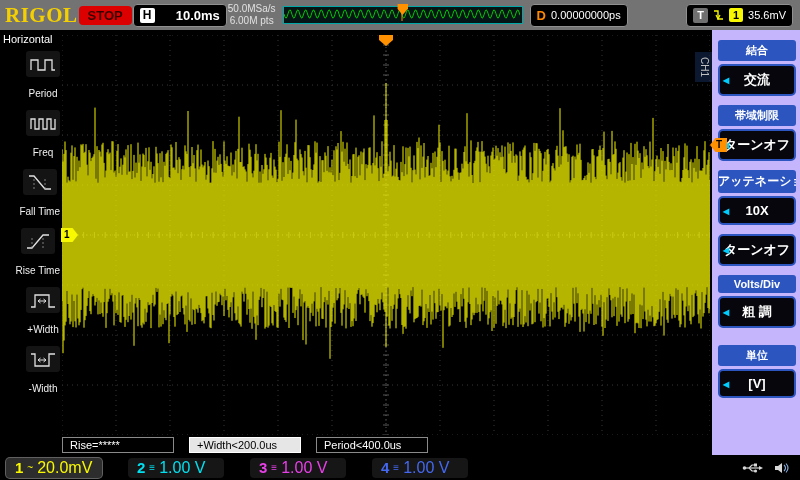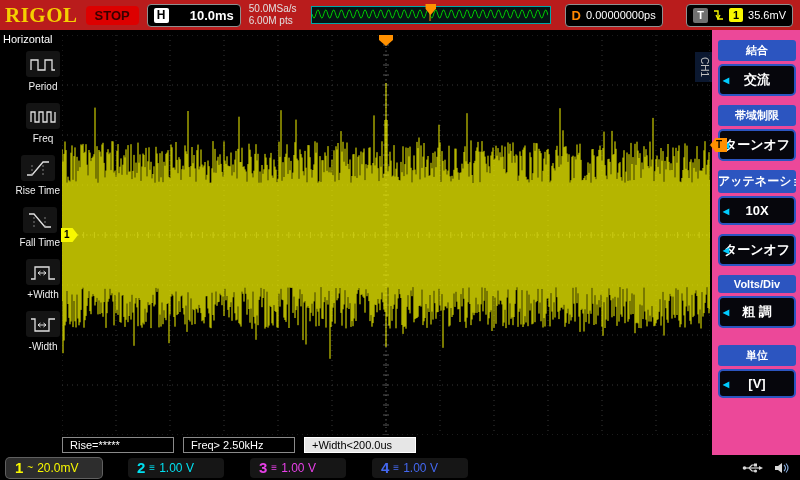--- a/index.html
+++ b/index.html
@@ -1,68 +1,68 @@
 <!DOCTYPE html>
 <html><head>
 <meta charset="utf-8">
 <style>
   html,body{margin:0;padding:0;background:#000;}
   .scope{position:relative;width:800px;height:480px;background:#000;font-family:"Liberation Sans",sans-serif;overflow:hidden;}
 
   
-  .topbar{position:absolute;left:0;top:0;width:800px;height:30px;display:flex;align-items:center;gap:8px;padding:0 5px;box-sizing:border-box;background:#b91c1c;}
+  .topbar{position:absolute;left:0;top:0;width:800px;height:30px;display:flex;align-items:center;gap:1px;padding:0 5px;box-sizing:border-box;background:#737373;}
   .logo{font-family:"Liberation Serif",serif;font-weight:bold;font-size:21px;color:#f5d000;letter-spacing:.5px;}
   .runstate{background:#dd0000;color:#3a0000;font-weight:bold;font-size:13px;padding:2px 9px;border-radius:4px;}
   .infobox{display:flex;align-items:center;gap:5px;border:1px solid #909090;border-radius:4px;height:21px;padding:0 6px;background:#000;}
   .hbadge{background:#fff;color:#000;font-weight:bold;font-size:12px;width:15px;height:15px;line-height:15px;text-align:center;border-radius:2px;}
   .hval{color:#fff;font-size:13px;font-weight:bold;margin-left:16px;}
-  .acq{font-size:10px;color:#e0e0e0;line-height:1.25;}
+  .acq{font-size:10px;color:#e0e0e0;line-height:1.25;text-align:center;}
   .preview{position:relative;width:238px;height:16px;border:1px solid #00a8a8;background:#051414;margin:0 6px;}
   .preview svg{position:absolute;left:0;top:0;}
   .pv-marker{position:absolute;left:50%;top:-3px;transform:translateX(-50%);width:11px;height:11px;background:#ff9000;clip-path:polygon(0 0,100% 0,100% 40%,50% 100%,0 40%);}
   .dlabel{color:#ff8800;font-weight:bold;font-size:13px;}
   .dval{color:#fff;font-size:11px;}
   .tbox{margin-left:auto;margin-right:2px;}
   .tlabel{background:#707070;color:#fff;font-weight:bold;font-size:11px;width:15px;height:15px;line-height:15px;text-align:center;border-radius:2px;}
   .tsrc{background:#f8f800;color:#000;font-weight:bold;font-size:11px;width:14px;height:14px;line-height:14px;text-align:center;border-radius:2px;}
   .tlev{color:#fff;font-size:11px;}
 
   
   .lmenu{position:absolute;left:0;top:30px;width:60px;height:425px;display:flex;flex-direction:column;align-items:flex-end;padding-top:3px;box-sizing:border-box;}
   .lm-title{color:#fff;font-size:11px;margin-bottom:6px;align-self:flex-start;padding-left:3px;}
-  .lm-item{display:flex;flex-direction:column;align-items:center;gap:4px;margin-bottom:11px;cursor:pointer;}
+  .lm-item{display:flex;flex-direction:column;align-items:center;gap:11px;margin-bottom:11px;cursor:pointer;}
   .lm-icon{width:34px;height:26px;display:flex;align-items:center;justify-content:center;background:#141414;border-radius:3px;}
   .lm-label{color:#f0f0f0;font-size:10px;white-space:nowrap;}
 
   
   .display{position:absolute;left:60px;top:30px;width:652px;height:425px;z-index:1;}
   .display svg{position:absolute;left:2px;top:5px;}
   .trig-pos{position:absolute;left:319px;top:5px;width:14px;height:11px;background:#ff9000;clip-path:polygon(0 0,100% 0,100% 45%,50% 100%,0 45%);}
   .chmark{position:absolute;left:1px;top:198px;width:17px;height:14px;background:#f8f800;clip-path:polygon(0 0,68% 0,100% 50%,68% 100%,0 100%);color:#000;font-size:10px;font-weight:bold;line-height:14px;padding-left:3px;box-sizing:border-box;}
   .trig-level{position:absolute;left:710px;top:138px;width:17px;height:14px;background:#ff9000;clip-path:polygon(32% 0,100% 0,100% 100%,32% 100%,0 50%);color:#000;font-size:10px;font-weight:bold;line-height:14px;padding-left:6px;box-sizing:border-box;z-index:6;}
-  .meas-row{position:absolute;left:2px;top:407px;display:flex;gap:9px;}
+  .meas-row{position:absolute;left:2px;top:407px;display:flex;gap:15px;}
   .meas{border:1px solid #8a8a8a;background:#000;color:#fff;font-size:11px;padding:1px 7px;min-width:112px;height:16px;line-height:13px;box-sizing:border-box;white-space:nowrap;}
   .meas.hl{background:#e6e6e6;color:#000;border-color:#fff;}
 
   
-  .rmenu{position:absolute;right:0;top:30px;width:88px;height:425px;box-sizing:border-box;padding:10px 4px 0 6px;display:flex;flex-direction:column;background:#ec4899;}
+  .rmenu{position:absolute;right:0;top:30px;width:88px;height:425px;box-sizing:border-box;padding:10px 4px 0 6px;display:flex;flex-direction:column;background:#c4b5fd;}
   .rtab{position:absolute;left:-17px;top:22px;width:17px;padding:5px 2px;background:#0b1830;color:#c0c0c0;font-size:10px;writing-mode:vertical-rl;text-align:center;box-sizing:border-box;}
   .rgroup{margin-bottom:9px;}
   .rgroup:last-child{margin-top:8px;}
   .rheader{background:#2c55c0;color:#fff;font-size:11px;font-weight:bold;text-align:center;border-radius:3px;padding:3px 0;margin-bottom:3px;white-space:nowrap;overflow:hidden;}
   .rbtn{position:relative;display:block;width:100%;background:#06060c;border:2px solid #2c55c0;border-radius:5px;color:#fff;font-size:13px;font-weight:bold;padding:5px 2px;text-align:center;box-sizing:border-box;font-family:inherit;cursor:pointer;white-space:nowrap;}
   .tri{position:absolute;left:3px;top:50%;transform:translateY(-50%);color:#00ccff;font-size:8px;}
 
   
   .statusbar{position:absolute;left:0;bottom:0;width:800px;height:25px;display:flex;align-items:center;padding:0 6px;box-sizing:border-box;background:#000;}
   .chan{display:flex;align-items:center;gap:4px;background:#161616;border-radius:4px;height:20px;padding:0 9px;margin-right:26px;min-width:78px;cursor:pointer;}
   .chan.active{background:#2d2d2d;box-shadow:0 0 0 1px #606060;}
   .chnum{font-weight:bold;font-size:15px;}
   .chsym{font-size:10px;}
-  .chval{font-size:12px;}
+  .chval{font-size:16px;}
   .sysicons{margin-left:auto;display:flex;align-items:center;gap:10px;padding-right:4px;}
 </style>
 </head>
 <body>
 
 <div class="scope">
 
   <header class="topbar">
     <div class="logo">RIGOL</div>
     <div class="runstate">STOP</div>
@@ -115,35 +115,35 @@
         <svg width="28" height="22" viewBox="0 0 28 22">
             <path d="M2 17 V7 H6 V17 H10 V7 H14 V17 H18 V7 H22 V17 H26 V7" stroke="#e0e0e0" fill="none" stroke-width="1.3"></path>
           </svg>
       </span>
       <span class="lm-label">Freq</span>
     </div>
 
     <div class="lm-item">
       <span class="lm-icon">
         <svg width="28" height="22" viewBox="0 0 28 22">
+            <path d="M3 5 H8 L19 18 H25" stroke="#e0e0e0" fill="none" stroke-width="1.3"></path>
+            <path d="M8 18 V6 M19 18 V6" stroke="#9a9a9a" stroke-width="0.8" stroke-dasharray="2 2" fill="none"></path>
+          </svg>
+      </span>
+      <span class="lm-label">Fall Time</span>
+    </div>
+
+    <div class="lm-item">
+      <span class="lm-icon">
+        <svg width="28" height="22" viewBox="0 0 28 22">
             <path d="M3 18 H8 L19 5 H25" stroke="#e0e0e0" fill="none" stroke-width="1.3"></path>
             <path d="M8 18 V6 M19 18 V6" stroke="#9a9a9a" stroke-width="0.8" stroke-dasharray="2 2" fill="none"></path>
           </svg>
       </span>
       <span class="lm-label">Rise Time</span>
-    </div>
-
-    <div class="lm-item">
-      <span class="lm-icon">
-        <svg width="28" height="22" viewBox="0 0 28 22">
-            <path d="M3 5 H8 L19 18 H25" stroke="#e0e0e0" fill="none" stroke-width="1.3"></path>
-            <path d="M8 18 V6 M19 18 V6" stroke="#9a9a9a" stroke-width="0.8" stroke-dasharray="2 2" fill="none"></path>
-          </svg>
-      </span>
-      <span class="lm-label">Fall Time</span>
     </div>
 
     <div class="lm-item">
       <span class="lm-icon">
         <svg width="28" height="22" viewBox="0 0 28 22">
             <path d="M2 18 H6 V6 H20 V18 H26" stroke="#e0e0e0" fill="none" stroke-width="1.3"></path>
             <path d="M9 12 H17 M9 12 l2.5 -2 M9 12 l2.5 2 M17 12 l-2.5 -2 M17 12 l-2.5 2" stroke="#e0e0e0" fill="none" stroke-width="1"></path>
           </svg>
       </span>
       <span class="lm-label">+Width</span>
@@ -188,22 +188,22 @@
         <line x1="0" y1="200" x2="648" y2="200" stroke="#585858" stroke-dasharray="1 3" stroke-width="1"></line>
         <path d="M0.0 197L0.0 203M10.8 197L10.8 203M21.6 197L21.6 203M32.4 197L32.4 203M43.2 197L43.2 203M54.0 197L54.0 203M64.8 197L64.8 203M75.6 197L75.6 203M86.4 197L86.4 203M97.2 197L97.2 203M108.0 197L108.0 203M118.8 197L118.8 203M129.6 197L129.6 203M140.4 197L140.4 203M151.2 197L151.2 203M162.0 197L162.0 203M172.8 197L172.8 203M183.6 197L183.6 203M194.4 197L194.4 203M205.2 197L205.2 203M216.0 197L216.0 203M226.8 197L226.8 203M237.6 197L237.6 203M248.4 197L248.4 203M259.2 197L259.2 203M270.0 197L270.0 203M280.8 197L280.8 203M291.6 197L291.6 203M302.4 197L302.4 203M313.2 197L313.2 203M324.0 197L324.0 203M334.8 197L334.8 203M345.6 197L345.6 203M356.4 197L356.4 203M367.2 197L367.2 203M378.0 197L378.0 203M388.8 197L388.8 203M399.6 197L399.6 203M410.4 197L410.4 203M421.2 197L421.2 203M432.0 197L432.0 203M442.8 197L442.8 203M453.6 197L453.6 203M464.4 197L464.4 203M475.2 197L475.2 203M486.0 197L486.0 203M496.8 197L496.8 203M507.6 197L507.6 203M518.4 197L518.4 203M529.2 197L529.2 203M540.0 197L540.0 203M550.8 197L550.8 203M561.6 197L561.6 203M572.4 197L572.4 203M583.2 197L583.2 203M594.0 197L594.0 203M604.8 197L604.8 203M615.6 197L615.6 203M626.4 197L626.4 203M637.2 197L637.2 203M648.0 197L648.0 203M321 0.0L327 0.0M321 10.0L327 10.0M321 20.0L327 20.0M321 30.0L327 30.0M321 40.0L327 40.0M321 50.0L327 50.0M321 60.0L327 60.0M321 70.0L327 70.0M321 80.0L327 80.0M321 90.0L327 90.0M321 100.0L327 100.0M321 110.0L327 110.0M321 120.0L327 120.0M321 130.0L327 130.0M321 140.0L327 140.0M321 150.0L327 150.0M321 160.0L327 160.0M321 170.0L327 170.0M321 180.0L327 180.0M321 190.0L327 190.0M321 200.0L327 200.0M321 210.0L327 210.0M321 220.0L327 220.0M321 230.0L327 230.0M321 240.0L327 240.0M321 250.0L327 250.0M321 260.0L327 260.0M321 270.0L327 270.0M321 280.0L327 280.0M321 290.0L327 290.0M321 300.0L327 300.0M321 310.0L327 310.0M321 320.0L327 320.0M321 330.0L327 330.0M321 340.0L327 340.0M321 350.0L327 350.0M321 360.0L327 360.0M321 370.0L327 370.0M321 380.0L327 380.0M321 390.0L327 390.0M321 400.0L327 400.0" stroke="#545454" stroke-width="1" fill="none"></path>
       </svg>
     <svg id="wave-svg" width="648" height="400">
         <path d="M0 114.3L0 266.1M1 126.5L1 318.2M2 118.9L2 305.5M3 106.5L3 290.4M4 115.1L4 286.7M5 147.6L5 256.0M6 141.7L6 269.0M7 145.3L7 282.9M8 146.5L8 289.3M9 117.7L9 286.5M10 110.4L10 259.5M11 144.8L11 292.1M12 121.1L12 266.0M13 112.4L13 286.3M14 146.4L14 292.5M15 121.8L15 259.6M16 136.0L16 283.5M17 125.6L17 290.3M18 132.2L18 287.3M19 109.4L19 274.9M20 110.3L20 254.2M21 108.9L21 252.7M22 118.0L22 292.7M23 116.8L23 285.2M24 109.2L24 280.9M25 129.7L25 270.9M26 140.4L26 263.0M27 115.0L27 256.2M28 117.6L28 276.1M29 126.1L29 279.2M30 123.0L30 261.6M31 121.6L31 259.1M32 119.2L32 261.1M33 72.6L33 270.5M34 143.7L34 266.9M35 111.2L35 262.9M36 147.7L36 279.4M37 115.0L37 265.4M38 116.6L38 279.1M39 121.6L39 267.5M40 109.5L40 278.1M41 107.8L41 281.8M42 127.9L42 267.1M43 142.4L43 253.8M44 135.6L44 292.9M45 117.3L45 278.2M46 114.2L46 266.7M47 119.2L47 263.8M48 117.6L48 253.8M49 135.1L49 260.3M50 106.2L50 258.3M51 106.4L51 266.6M52 137.5L52 290.4M53 135.7L53 260.0M54 141.7L54 278.2M55 115.9L55 274.8M56 109.1L56 279.9M57 138.2L57 257.4M58 131.7L58 287.0M59 123.4L59 287.7M60 139.8L60 260.7M61 129.7L61 260.0M62 120.3L62 281.9M63 122.4L63 291.9M64 114.4L64 284.8M65 139.7L65 268.5M66 110.1L66 287.2M67 136.7L67 281.0M68 136.5L68 266.8M69 109.2L69 284.6M70 144.1L70 259.8M71 135.9L71 277.6M72 119.9L72 310.8M73 142.5L73 268.6M74 127.6L74 263.0M75 137.9L75 272.4M76 107.6L76 291.2M77 127.7L77 263.0M78 119.4L78 265.0M79 145.9L79 290.4M80 131.5L80 292.7M81 118.6L81 287.7M82 119.9L82 289.4M83 132.1L83 273.7M84 112.9L84 286.8M85 141.4L85 277.5M86 126.3L86 267.2M87 112.3L87 270.2M88 134.8L88 269.4M89 126.8L89 293.1M90 143.4L90 268.0M91 139.0L91 259.8M92 131.3L92 271.4M93 147.7L93 269.6M94 111.8L94 252.9M95 118.5L95 256.9M96 128.1L96 253.6M97 146.7L97 292.4M98 118.2L98 279.6M99 142.3L99 291.6M100 116.3L100 267.5M101 147.2L101 289.2M102 126.8L102 275.3M103 130.7L103 282.9M104 118.9L104 285.2M105 117.6L105 269.0M106 115.2L106 268.2M107 141.9L107 308.2M108 143.1L108 279.5M109 109.5L109 261.6M110 112.3L110 258.9M111 132.8L111 260.6M112 132.5L112 282.0M113 134.7L113 291.7M114 107.0L114 256.5M115 124.9L115 280.1M116 138.2L116 279.0M117 122.2L117 266.2M118 124.3L118 277.0M119 144.9L119 261.4M120 134.2L120 260.5M121 130.7L121 273.1M122 134.5L122 279.5M123 110.4L123 289.4M124 116.3L124 270.6M125 118.9L125 296.9M126 76.0L126 257.3M127 132.1L127 284.9M128 141.9L128 286.5M129 131.1L129 263.4M130 112.0L130 289.8M131 128.2L131 274.1M132 120.0L132 275.1M133 133.4L133 289.1M134 146.7L134 273.6M135 115.2L135 274.3M136 109.6L136 277.7M137 134.4L137 269.9M138 131.5L138 273.1M139 114.5L139 278.1M140 129.5L140 286.2M141 132.4L141 285.1M142 130.5L142 288.4M143 127.0L143 282.1M144 144.7L144 261.3M145 139.8L145 261.1M146 125.5L146 273.5M147 131.2L147 278.4M148 147.8L148 292.5M149 147.6L149 293.2M150 133.3L150 257.7M151 106.1L151 280.0M152 137.5L152 285.5M153 113.9L153 269.5M154 137.8L154 256.5M155 125.6L155 270.8M156 121.8L156 267.2M157 129.9L157 266.8M158 119.3L158 258.7M159 128.9L159 260.3M160 136.9L160 270.2M161 141.6L161 261.5M162 106.4L162 280.9M163 125.6L163 253.8M164 128.9L164 265.3M165 121.3L165 261.0M166 130.6L166 274.9M167 131.2L167 282.4M168 131.3L168 272.0M169 117.5L169 267.3M170 140.5L170 285.8M171 129.5L171 262.3M172 137.2L172 257.2M173 124.6L173 278.3M174 115.9L174 285.4M175 143.5L175 284.7M176 113.9L176 271.4M177 81.7L177 288.1M178 127.1L178 289.4M179 127.0L179 291.6M180 112.7L180 256.6M181 132.0L181 258.8M182 131.3L182 266.6M183 134.4L183 252.7M184 136.5L184 258.8M185 146.7L185 279.7M186 129.1L186 264.5M187 108.7L187 274.0M188 114.7L188 287.7M189 121.8L189 273.6M190 138.3L190 293.8M191 142.4L191 256.6M192 135.7L192 281.9M193 118.9L193 288.5M194 109.2L194 304.8M195 125.4L195 280.5M196 118.8L196 290.2M197 147.7L197 264.9M198 136.5L198 261.6M199 147.6L199 252.9M200 130.0L200 272.2M201 138.8L201 263.0M202 134.3L202 254.1M203 118.9L203 293.6M204 122.5L204 291.9M205 129.9L205 256.7M206 145.3L206 292.6M207 134.3L207 290.6M208 122.7L208 270.8M209 117.9L209 272.0M210 140.5L210 288.3M211 142.8L211 290.5M212 124.5L212 270.1M213 131.6L213 276.0M214 134.7L214 277.0M215 147.1L215 292.4M216 143.7L216 292.9M217 106.7L217 258.7M218 121.9L218 271.6M219 75.2L219 253.8M220 145.8L220 264.6M221 127.2L221 265.2M222 142.0L222 282.6M223 121.9L223 285.0M224 118.7L224 286.9M225 109.3L225 269.5M226 138.9L226 252.6M227 122.6L227 293.0M228 135.2L228 252.5M229 125.9L229 252.9M230 143.9L230 252.8M231 137.6L231 277.9M232 120.0L232 261.6M233 107.2L233 283.0M234 84.6L234 275.1M235 123.6L235 271.2M236 125.3L236 290.2M237 143.8L237 263.7M238 114.4L238 254.4M239 119.1L239 271.4M240 122.5L240 259.1M241 136.2L241 305.1M242 140.4L242 267.5M243 115.9L243 266.1M244 132.7L244 309.5M245 147.3L245 272.7M246 110.1L246 271.1M247 110.2L247 273.0M248 122.2L248 286.3M249 134.3L249 277.8M250 142.6L250 268.7M251 135.0L251 280.9M252 129.4L252 266.4M253 106.3L253 257.3M254 117.7L254 291.4M255 107.6L255 273.8M256 147.7L256 276.7M257 146.3L257 290.9M258 121.1L258 273.4M259 146.9L259 252.1M260 125.2L260 283.7M261 125.2L261 284.0M262 137.2L262 267.2M263 117.4L263 262.1M264 120.8L264 292.6M265 135.8L265 265.2M266 111.1L266 269.6M267 137.3L267 255.9M268 132.3L268 323.8M269 137.5L269 292.0M270 124.6L270 286.7M271 140.2L271 272.7M272 115.3L272 268.0M273 146.6L273 288.6M274 111.3L274 253.1M275 114.5L275 265.3M276 108.0L276 263.3M277 145.1L277 258.5M278 137.8L278 253.0M279 96.1L279 277.9M280 116.6L280 290.7M281 106.8L281 274.3M282 126.7L282 269.5M283 113.7L283 255.2M284 130.9L284 293.4M285 107.5L285 272.8M286 128.9L286 262.1M287 134.1L287 274.0M288 124.5L288 268.2M289 147.6L289 291.9M290 141.0L290 286.1M291 119.3L291 291.2M292 119.1L292 283.5M293 141.2L293 268.6M294 112.6L294 286.0M295 142.9L295 258.8M296 121.8L296 255.1M297 120.3L297 253.1M298 140.4L298 269.3M299 116.5L299 259.9M300 129.2L300 259.4M301 117.4L301 261.6M302 113.5L302 262.9M303 145.1L303 277.7M304 129.2L304 254.3M305 133.3L305 261.2M306 129.9L306 258.2M307 112.8L307 266.1M308 112.3L308 286.1M309 130.3L309 280.1M310 138.5L310 291.7M311 128.0L311 288.1M312 80.4L312 281.9M313 130.4L313 269.6M314 122.6L314 270.1M315 117.2L315 277.3M316 133.2L316 264.0M317 146.1L317 268.6M318 121.1L318 275.2M319 131.7L319 264.4M320 106.3L320 257.5M321 142.8L321 267.3M322 138.7L322 274.6M323 85.0L323 276.9M324 48.0L324 312.0M325 85.0L325 281.7M326 136.3L326 252.5M327 131.2L327 290.6M328 116.7L328 293.5M329 125.6L329 271.0M330 141.6L330 285.8M331 140.6L331 273.9M332 110.1L332 269.7M333 141.5L333 259.3M334 133.7L334 293.3M335 127.5L335 273.8M336 141.9L336 263.4M337 145.0L337 254.0M338 145.5L338 259.2M339 126.9L339 263.0M340 137.2L340 290.0M341 111.3L341 298.9M342 141.1L342 291.9M343 129.1L343 291.4M344 112.5L344 293.7M345 139.4L345 271.8M346 112.9L346 260.2M347 121.4L347 274.8M348 111.6L348 278.4M349 132.8L349 255.5M350 147.4L350 261.2M351 135.2L351 252.1M352 120.4L352 287.3M353 134.6L353 284.1M354 139.4L354 283.3M355 106.9L355 283.0M356 113.1L356 281.8M357 102.5L357 271.0M358 144.4L358 270.5M359 110.4L359 271.6M360 132.9L360 254.6M361 121.6L361 290.1M362 108.0L362 286.3M363 142.5L363 283.0M364 132.0L364 269.0M365 124.6L365 292.9M366 121.0L366 273.4M367 140.9L367 277.0M368 140.3L368 260.0M369 127.8L369 289.5M370 133.3L370 276.6M371 117.9L371 284.6M372 141.9L372 255.8M373 116.5L373 268.2M374 132.2L374 283.8M375 121.8L375 277.3M376 112.7L376 277.0M377 89.7L377 253.8M378 107.4L378 270.3M379 146.9L379 275.6M380 116.1L380 259.1M381 125.9L381 312.8M382 135.6L382 275.2M383 124.7L383 271.4M384 134.3L384 271.4M385 139.5L385 273.3M386 135.6L386 267.4M387 110.7L387 291.5M388 141.3L388 290.5M389 146.4L389 273.0M390 140.8L390 282.0M391 143.7L391 279.9M392 134.8L392 258.5M393 113.6L393 271.9M394 113.7L394 256.8M395 132.9L395 266.7M396 137.4L396 274.3M397 144.8L397 274.1M398 137.8L398 287.0M399 137.4L399 259.1M400 128.7L400 271.4M401 133.5L401 253.2M402 117.0L402 263.8M403 111.3L403 286.7M404 126.3L404 292.9M405 78.2L405 282.7M406 128.8L406 267.3M407 141.6L407 252.5M408 127.2L408 269.0M409 105.4L409 290.1M410 140.0L410 284.5M411 148.0L411 277.7M412 128.1L412 280.2M413 125.8L413 277.9M414 115.8L414 262.7M415 112.4L415 277.9M416 106.9L416 269.3M417 116.6L417 277.0M418 147.2L418 286.2M419 116.7L419 269.3M420 106.1L420 252.4M421 117.1L421 276.4M422 115.9L422 265.8M423 121.6L423 252.9M424 128.7L424 279.7M425 137.3L425 255.9M426 120.7L426 289.6M427 131.3L427 283.3M428 138.2L428 277.2M429 120.5L429 275.3M430 116.7L430 296.0M431 112.6L431 261.0M432 124.7L432 292.9M433 123.5L433 262.6M434 110.7L434 288.8M435 120.7L435 270.9M436 113.1L436 255.6M437 125.3L437 269.4M438 117.3L438 265.4M439 122.2L439 265.8M440 110.4L440 269.4M441 121.7L441 291.1M442 134.0L442 287.6M443 111.6L443 274.8M444 138.4L444 293.1M445 137.2L445 262.6M446 107.4L446 254.5M447 118.6L447 289.8M448 108.8L448 268.4M449 115.9L449 283.8M450 127.8L450 282.4M451 107.4L451 290.2M452 120.9L452 282.0M453 127.7L453 268.8M454 119.4L454 255.1M455 120.6L455 252.3M456 145.9L456 291.9M457 140.6L457 276.8M458 116.4L458 273.6M459 120.9L459 289.5M460 135.3L460 255.1M461 114.7L461 292.0M462 112.5L462 289.4M463 110.5L463 281.2M464 141.8L464 287.5M465 144.7L465 255.7M466 144.3L466 291.2M467 147.4L467 259.6M468 117.4L468 275.5M469 122.2L469 268.4M470 145.0L470 289.3M471 138.2L471 288.7M472 107.9L472 264.7M473 115.8L473 287.2M474 108.1L474 267.2M475 108.3L475 266.0M476 142.6L476 253.9M477 113.8L477 278.6M478 115.9L478 267.5M479 118.2L479 286.3M480 146.5L480 254.0M481 135.8L481 292.5M482 123.6L482 283.1M483 116.8L483 291.5M484 129.5L484 278.7M485 114.9L485 263.7M486 113.9L486 263.3M487 119.2L487 271.9M488 147.3L488 291.4M489 145.6L489 258.1M490 130.8L490 276.6M491 128.1L491 284.6M492 133.3L492 267.3M493 135.5L493 282.5M494 114.9L494 252.4M495 110.8L495 262.2M496 120.6L496 276.8M497 131.9L497 284.1M498 73.2L498 275.6M499 129.5L499 272.8M500 121.1L500 272.5M501 95.3L501 274.4M502 112.2L502 269.8M503 111.6L503 291.8M504 111.3L504 287.8M505 118.5L505 278.3M506 126.9L506 273.7M507 119.3L507 288.8M508 147.5L508 279.6M509 145.2L509 285.5M510 121.8L510 282.2M511 120.7L511 252.8M512 143.1L512 268.7M513 121.6L513 286.6M514 124.4L514 252.3M515 109.5L515 268.2M516 119.7L516 258.3M517 117.8L517 281.7M518 108.7L518 296.9M519 124.9L519 275.0M520 145.3L520 273.8M521 144.9L521 278.5M522 143.1L522 296.5M523 140.8L523 274.3M524 145.1L524 287.1M525 139.9L525 259.2M526 127.4L526 278.9M527 137.8L527 288.7M528 128.6L528 275.6M529 147.7L529 278.8M530 114.3L530 252.9M531 114.0L531 268.8M532 120.3L532 290.0M533 141.9L533 260.2M534 144.2L534 289.2M535 121.6L535 269.5M536 121.2L536 280.6M537 114.9L537 265.2M538 110.6L538 272.4M539 115.1L539 259.8M540 125.7L540 291.7M541 113.1L541 300.8M542 96.6L542 267.2M543 130.1L543 293.0M544 140.6L544 284.6M545 144.2L545 262.2M546 124.2L546 285.9M547 123.8L547 253.4M548 126.9L548 260.1M549 139.3L549 265.3M550 95.9L550 282.3M551 119.7L551 263.4M552 119.1L552 281.1M553 106.4L553 261.8M554 113.8L554 271.8M555 143.9L555 290.9M556 137.6L556 262.6M557 128.3L557 286.6M558 127.1L558 252.1M559 142.1L559 279.5M560 145.7L560 281.8M561 122.6L561 254.0M562 115.2L562 271.4M563 147.6L563 288.2M564 136.6L564 266.6M565 117.5L565 253.4M566 145.9L566 286.7M567 119.2L567 284.2M568 145.4L568 265.9M569 107.9L569 279.5M570 129.0L570 258.4M571 122.1L571 279.0M572 145.0L572 259.6M573 108.8L573 298.2M574 129.9L574 288.2M575 106.7L575 287.6M576 115.6L576 288.4M577 123.0L577 293.0M578 118.2L578 269.5M579 142.9L579 293.2M580 127.5L580 270.4M581 134.3L581 284.1M582 111.2L582 252.6M583 121.8L583 276.5M584 114.2L584 284.7M585 120.3L585 291.4M586 131.1L586 274.7M587 133.2L587 286.5M588 106.6L588 280.6M589 131.5L589 286.6M590 124.5L590 271.1M591 82.9L591 282.3M592 146.1L592 291.2M593 136.2L593 290.7M594 124.2L594 288.3M595 120.6L595 284.9M596 131.9L596 284.3M597 124.3L597 276.8M598 138.8L598 264.2M599 113.0L599 290.6M600 125.7L600 281.4M601 116.1L601 256.9M602 146.8L602 300.6M603 125.9L603 265.2M604 134.4L604 273.2M605 121.9L605 284.7M606 109.0L606 287.8M607 126.9L607 265.9M608 135.2L608 258.9M609 128.3L609 261.3M610 135.0L610 283.6M611 112.5L611 261.6M612 121.1L612 279.8M613 142.4L613 282.8M614 112.8L614 253.3M615 127.7L615 280.0M616 115.9L616 254.8M617 110.4L617 285.6M618 146.5L618 292.2M619 147.2L619 289.3M620 143.0L620 258.4M621 135.0L621 265.7M622 122.3L622 280.4M623 108.4L623 292.5M624 133.8L624 271.5M625 110.6L625 252.2M626 135.2L626 276.2M627 143.0L627 270.5M628 126.8L628 285.8M629 124.3L629 289.3M630 147.4L630 259.9M631 127.4L631 282.1M632 132.9L632 280.8M633 123.7L633 258.4M634 136.7L634 255.4M635 111.1L635 261.0M636 143.6L636 279.4M637 124.1L637 288.4M638 135.6L638 274.5M639 135.5L639 293.5M640 135.8L640 257.1M641 133.0L641 281.6M642 115.3L642 278.1M643 106.2L643 267.9M644 139.5L644 259.7M645 129.8L645 252.2M646 124.8L646 273.0M647 117.2L647 278.3M648 144.9L648 274.2" stroke="#f2f200" stroke-width="1" fill="none"></path>
       </svg>
     <div class="trig-pos"></div>
     <div class="chmark">1</div>
     <div class="meas-row">
       <div class="meas">Rise=*****</div>
-      <div class="meas">Freq&gt; 2.50kHz</div>
       <div class="meas hl">+Width&lt;200.0us</div>
+      <div class="meas">Period&lt;400.0us</div>
     </div>
   </main>
 
   <div class="trig-level">T</div>
 
   <aside class="rmenu">
     <div class="rtab">CH1</div>
 
     <div class="rgroup">
       <div class="rheader">結合</div>

